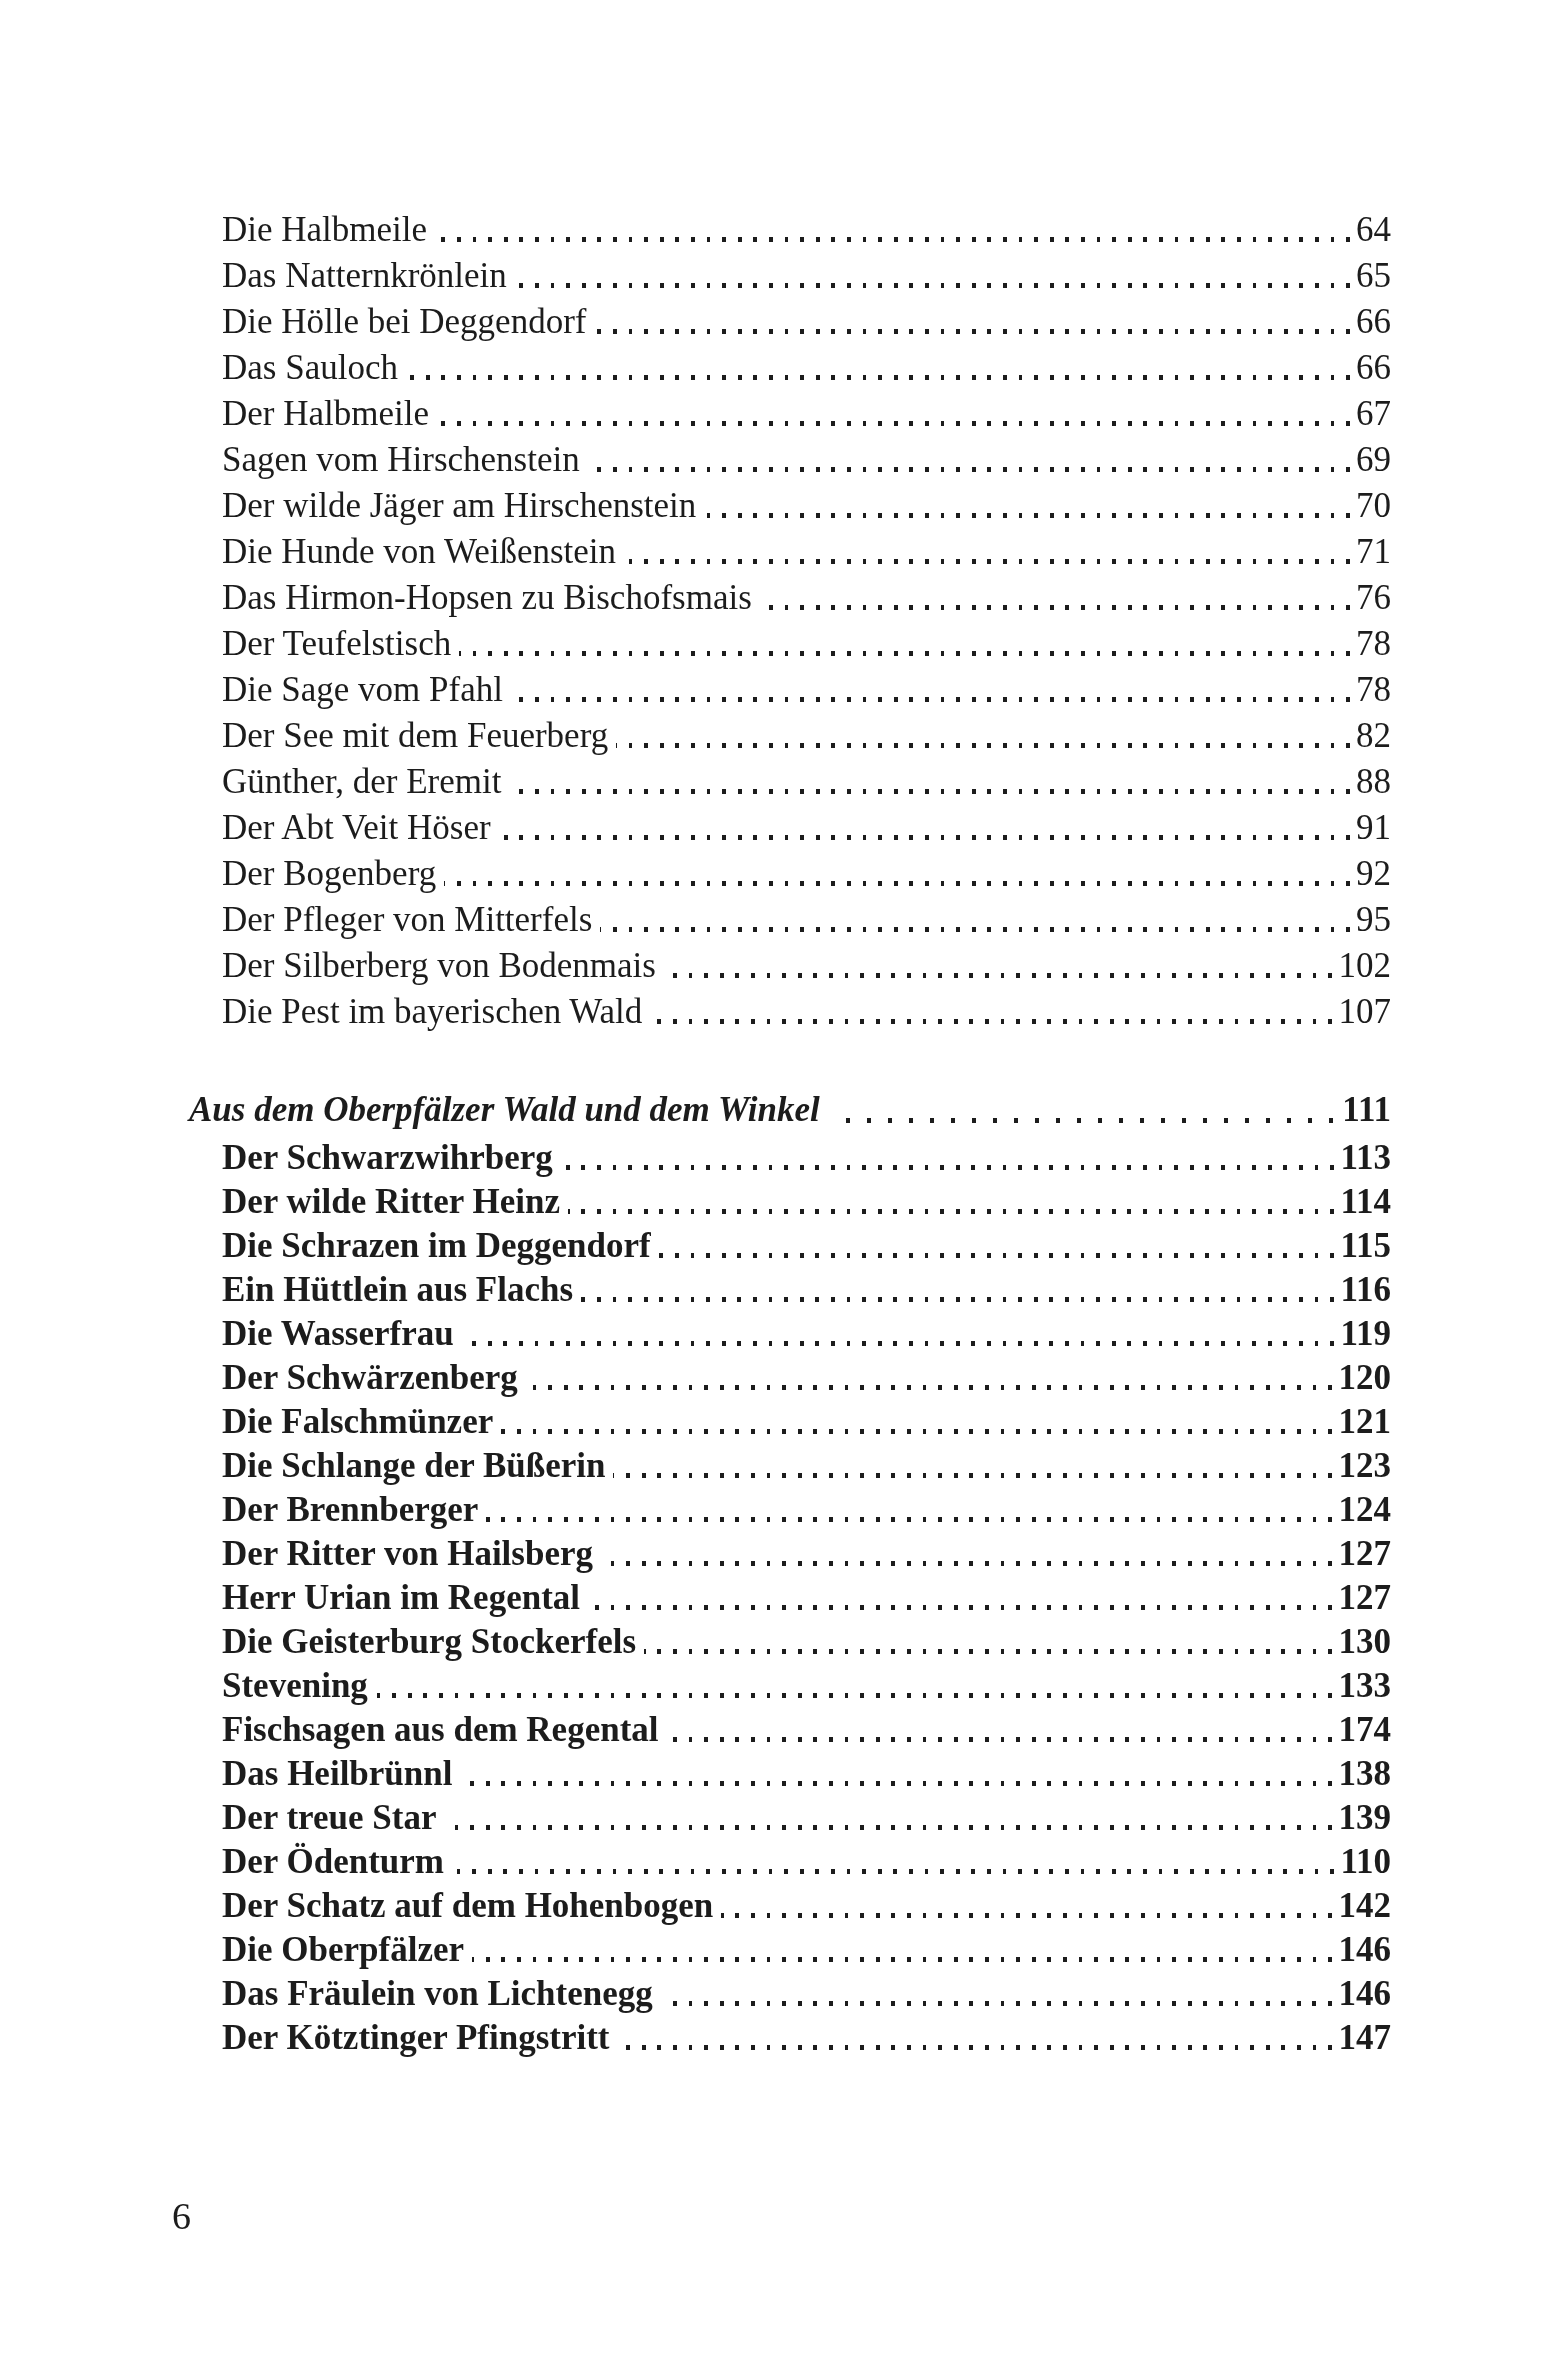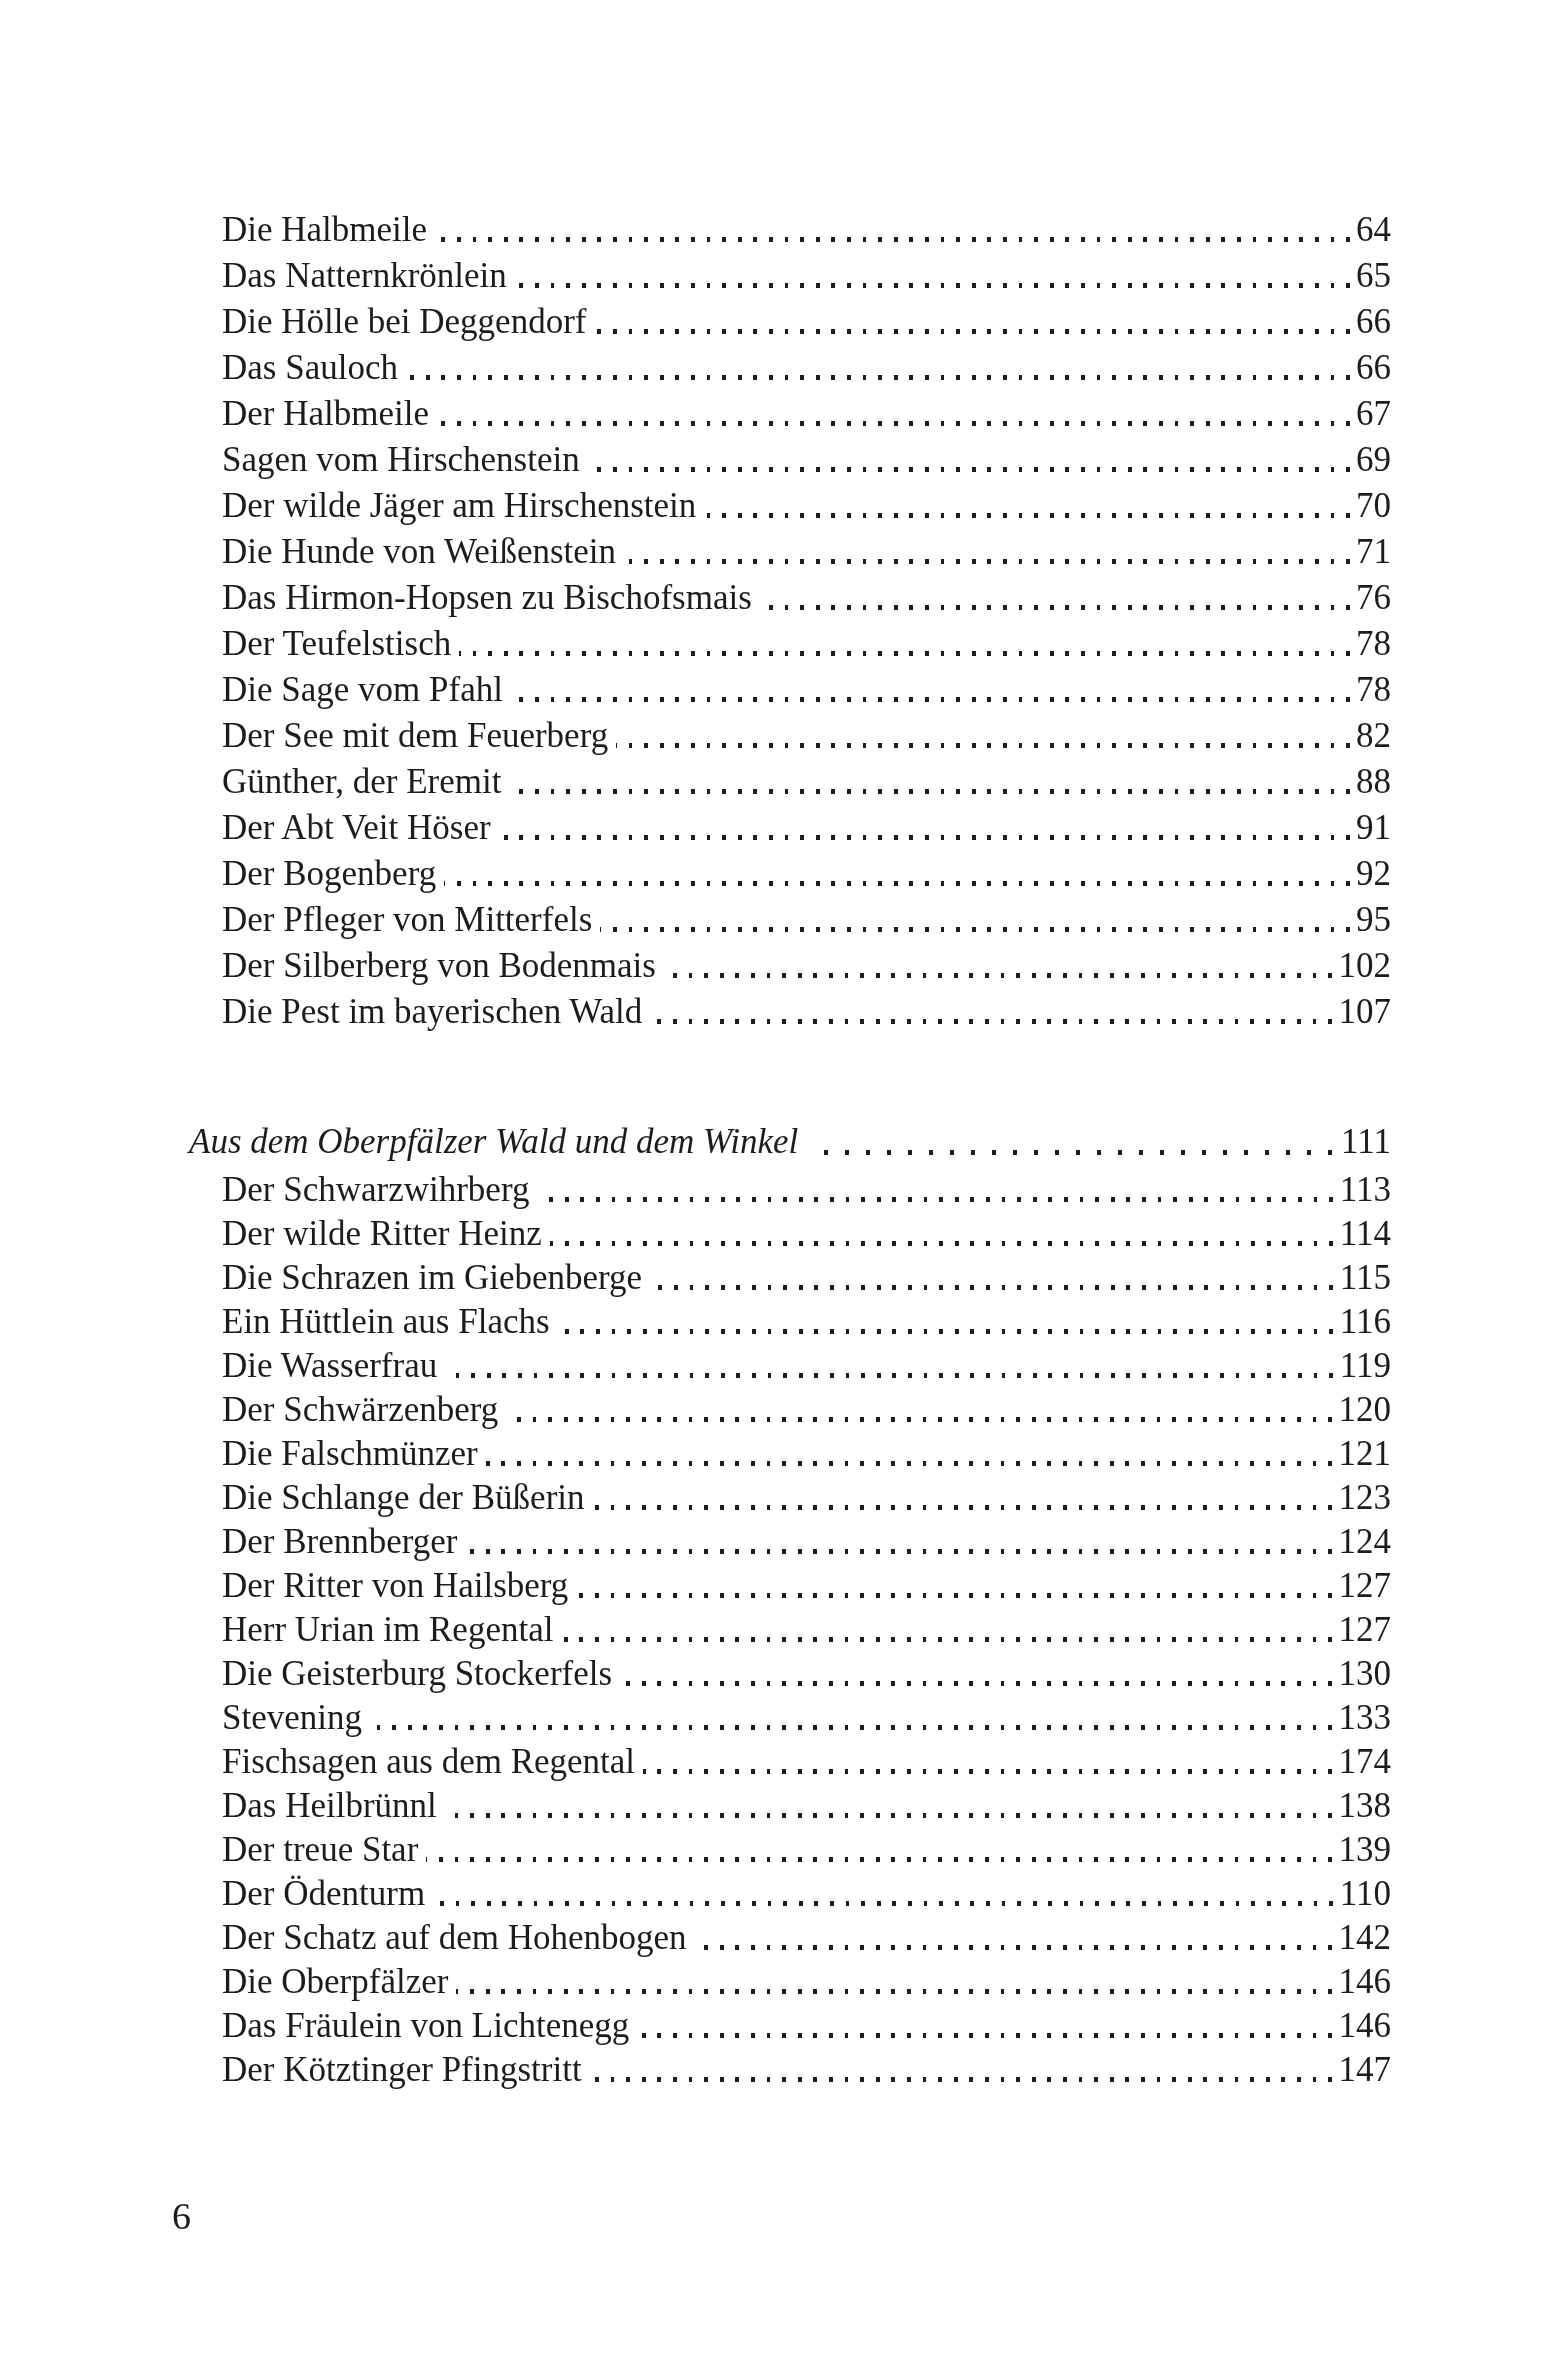--- a/index.html
+++ b/index.html
@@ -30,21 +30,21 @@
   .pagenum { white-space: nowrap; }
   .leader {
     flex: 1 1 auto;
     height: 4.6px;
     align-self: flex-end;
     margin: 0 6.5px 11px 7.8px;
     
     background: repeating-linear-gradient(to left, #1c1c1c 0 3.9px, transparent 3.9px 15.6px);
   }
   .s1 .leader { margin-bottom: 10.4px; }
-  .gap-before { margin-top: 80px; }
+  .gap-before { margin-top: 48px; font-weight: bold; }
   .row.header-row {
     height: 53px;
     line-height: 53px;
     font-size: 35px;
     font-style: italic;
     margin-left: -33px;
   }
   .row.header-row .leader {
     margin-bottom: 13px;
     margin-left: 10.4px;
@@ -166,21 +166,21 @@
         <span class="title">Der Schwarzwihrberg</span>
         <span class="leader"></span>
         <span class="pagenum">113</span>
       </div>
       <div class="row">
         <span class="title">Der wilde Ritter Heinz</span>
         <span class="leader"></span>
         <span class="pagenum">114</span>
       </div>
       <div class="row">
-        <span class="title">Die Schrazen im Giebenberge</span>
+        <span class="title">Die Schrazen im Deggendorf</span>
         <span class="leader"></span>
         <span class="pagenum">115</span>
       </div>
       <div class="row">
         <span class="title">Ein Hüttlein aus Flachs</span>
         <span class="leader"></span>
         <span class="pagenum">116</span>
       </div>
       <div class="row">
         <span class="title">Die Wasserfrau</span>

